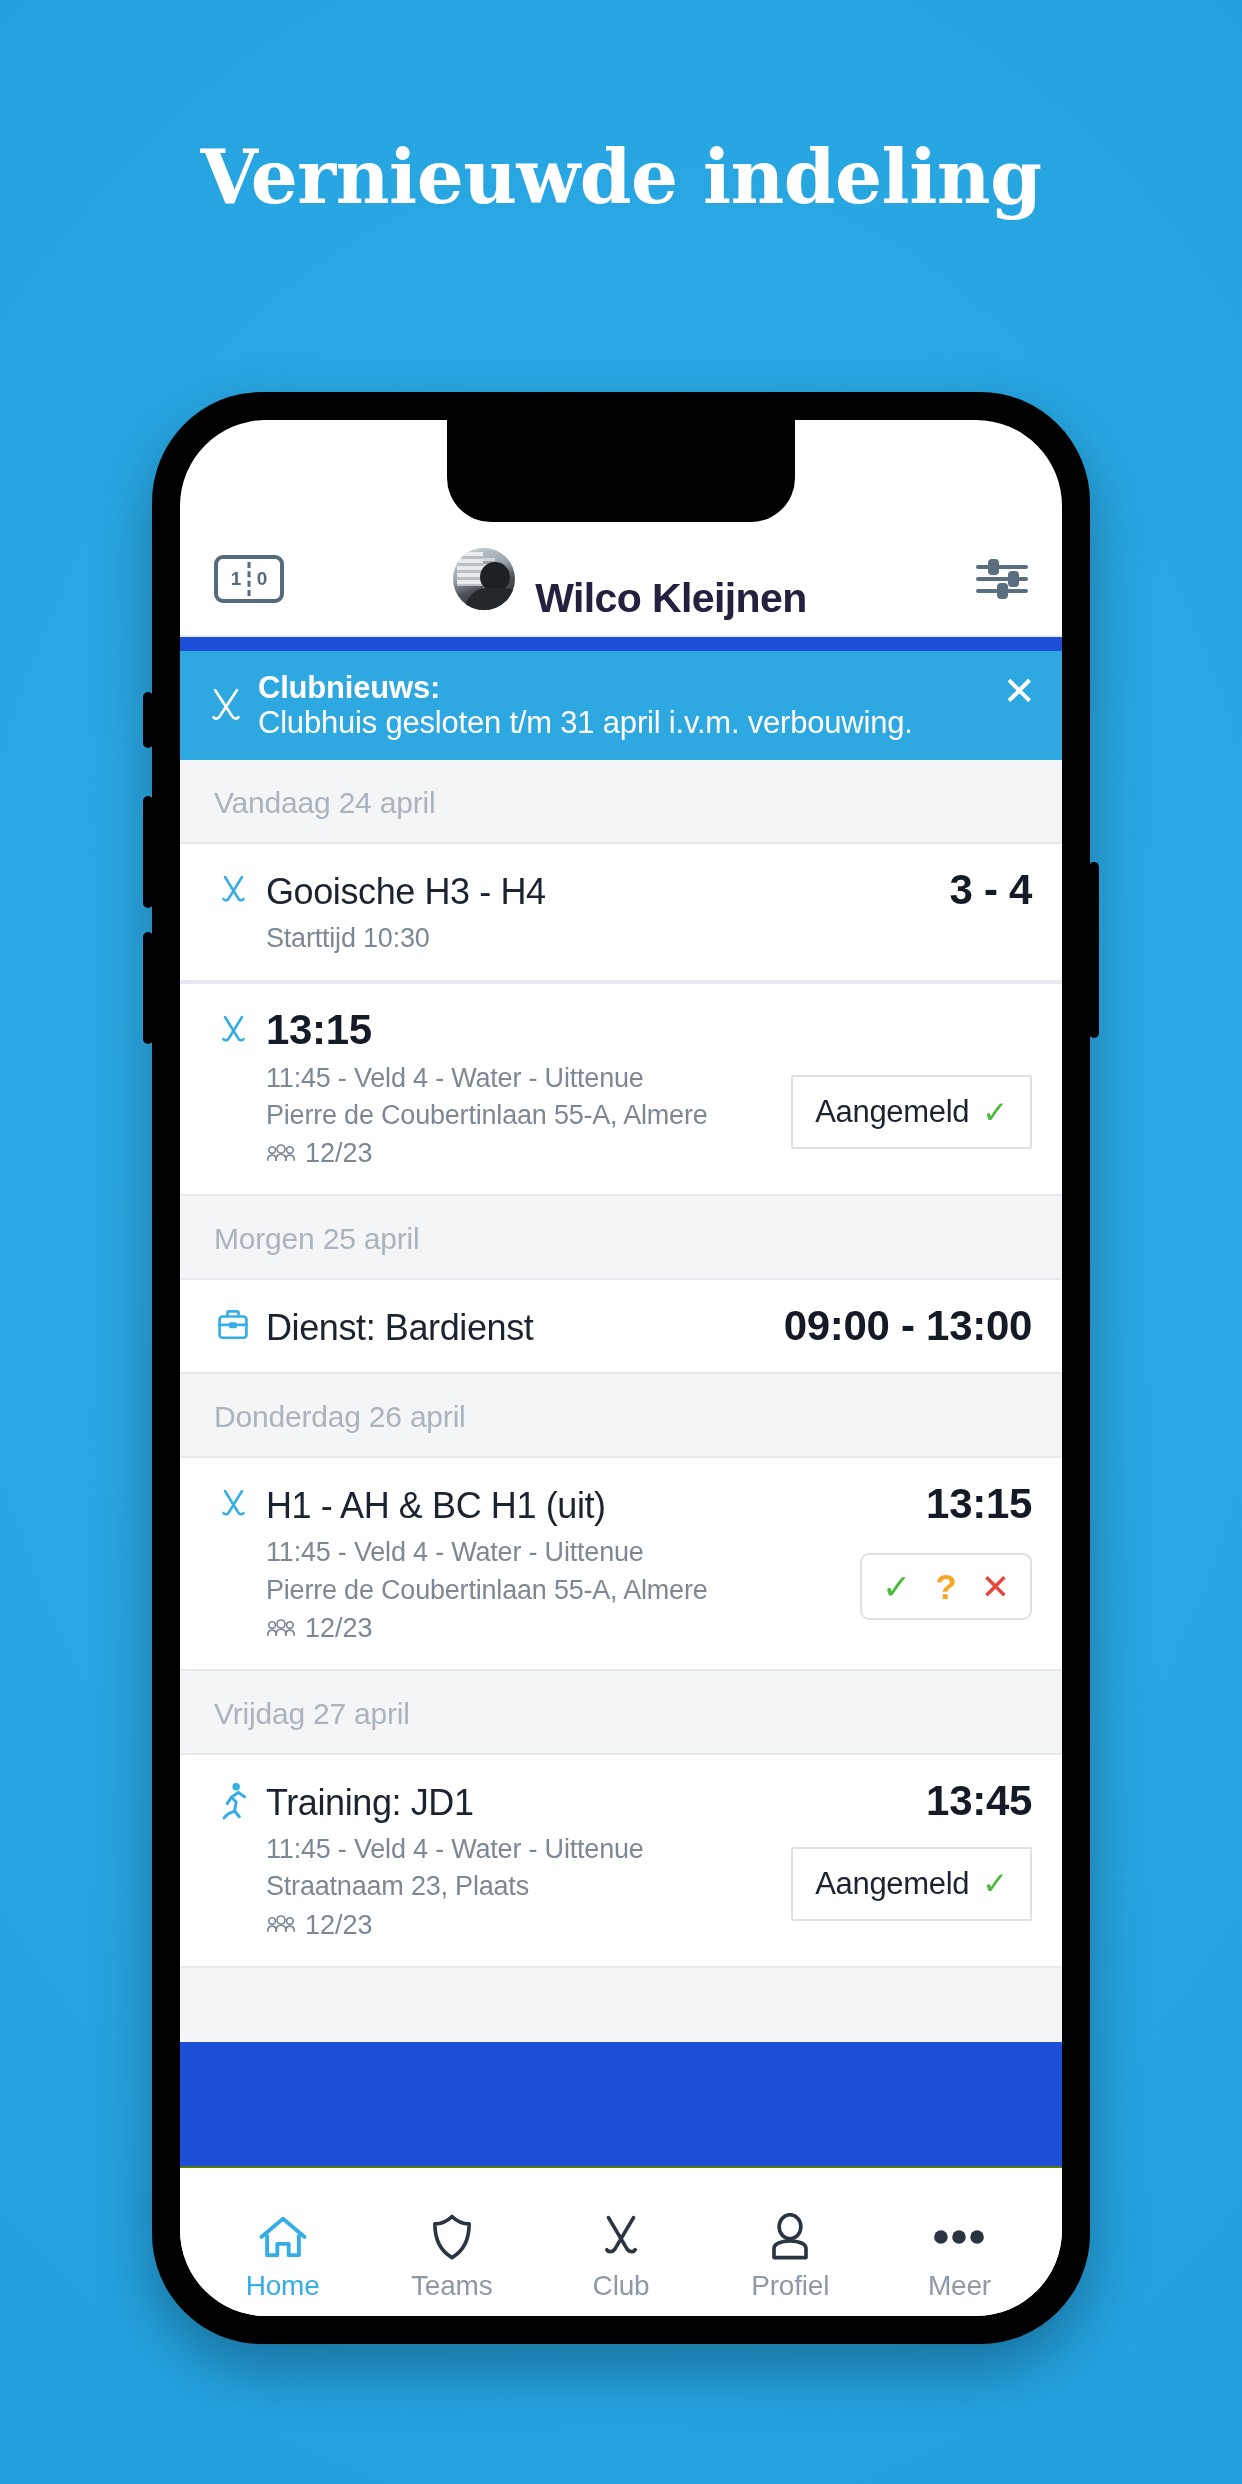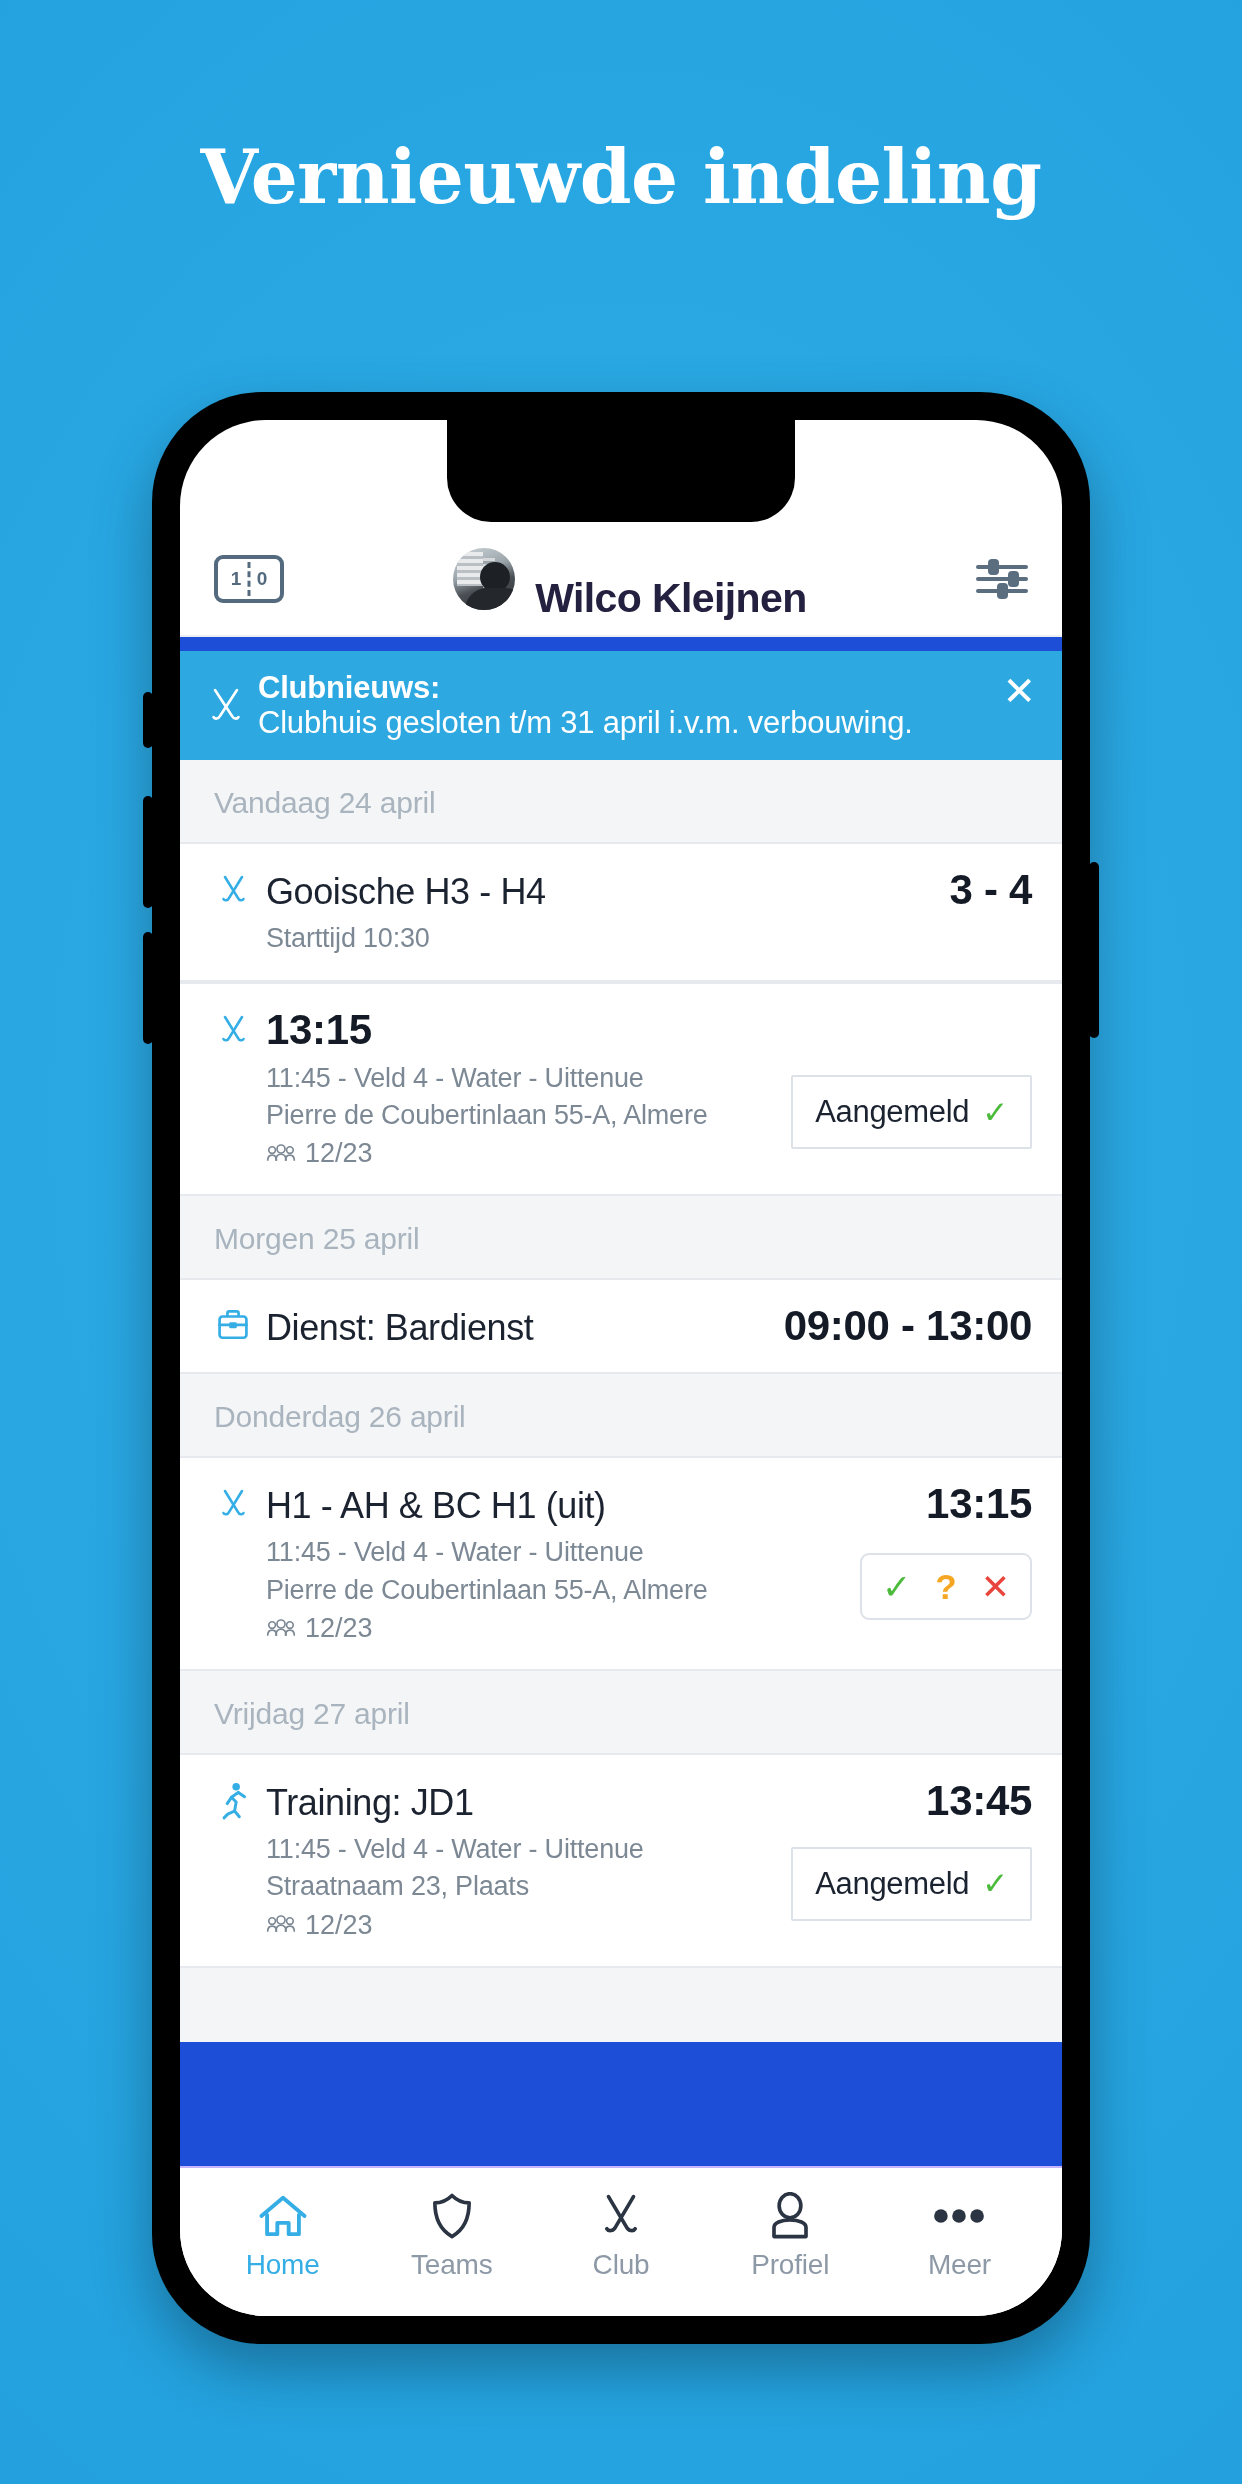--- a/index.html
+++ b/index.html
@@ -341,23 +341,23 @@
   .filler { background: #F3F5F7; height: 74px; }
 
   
   #tabbar {
     position: absolute;
     bottom: 0;
     left: 0;
     right: 0;
     height: 150px;
     background: #ffffff;
-    border-top: 2px solid #c4b5fd;
-    display: flex;
-    align-items: center;
+    border-top: 2px solid #4d7c0f;
+    display: flex;
+    align-items: flex-end;
     padding: 0 18px 14px 18px;
     box-sizing: border-box;
   }
   .tab {
     flex: 1 1 0;
     display: flex;
     flex-direction: column;
     align-items: center;
     gap: 6px;
   }

